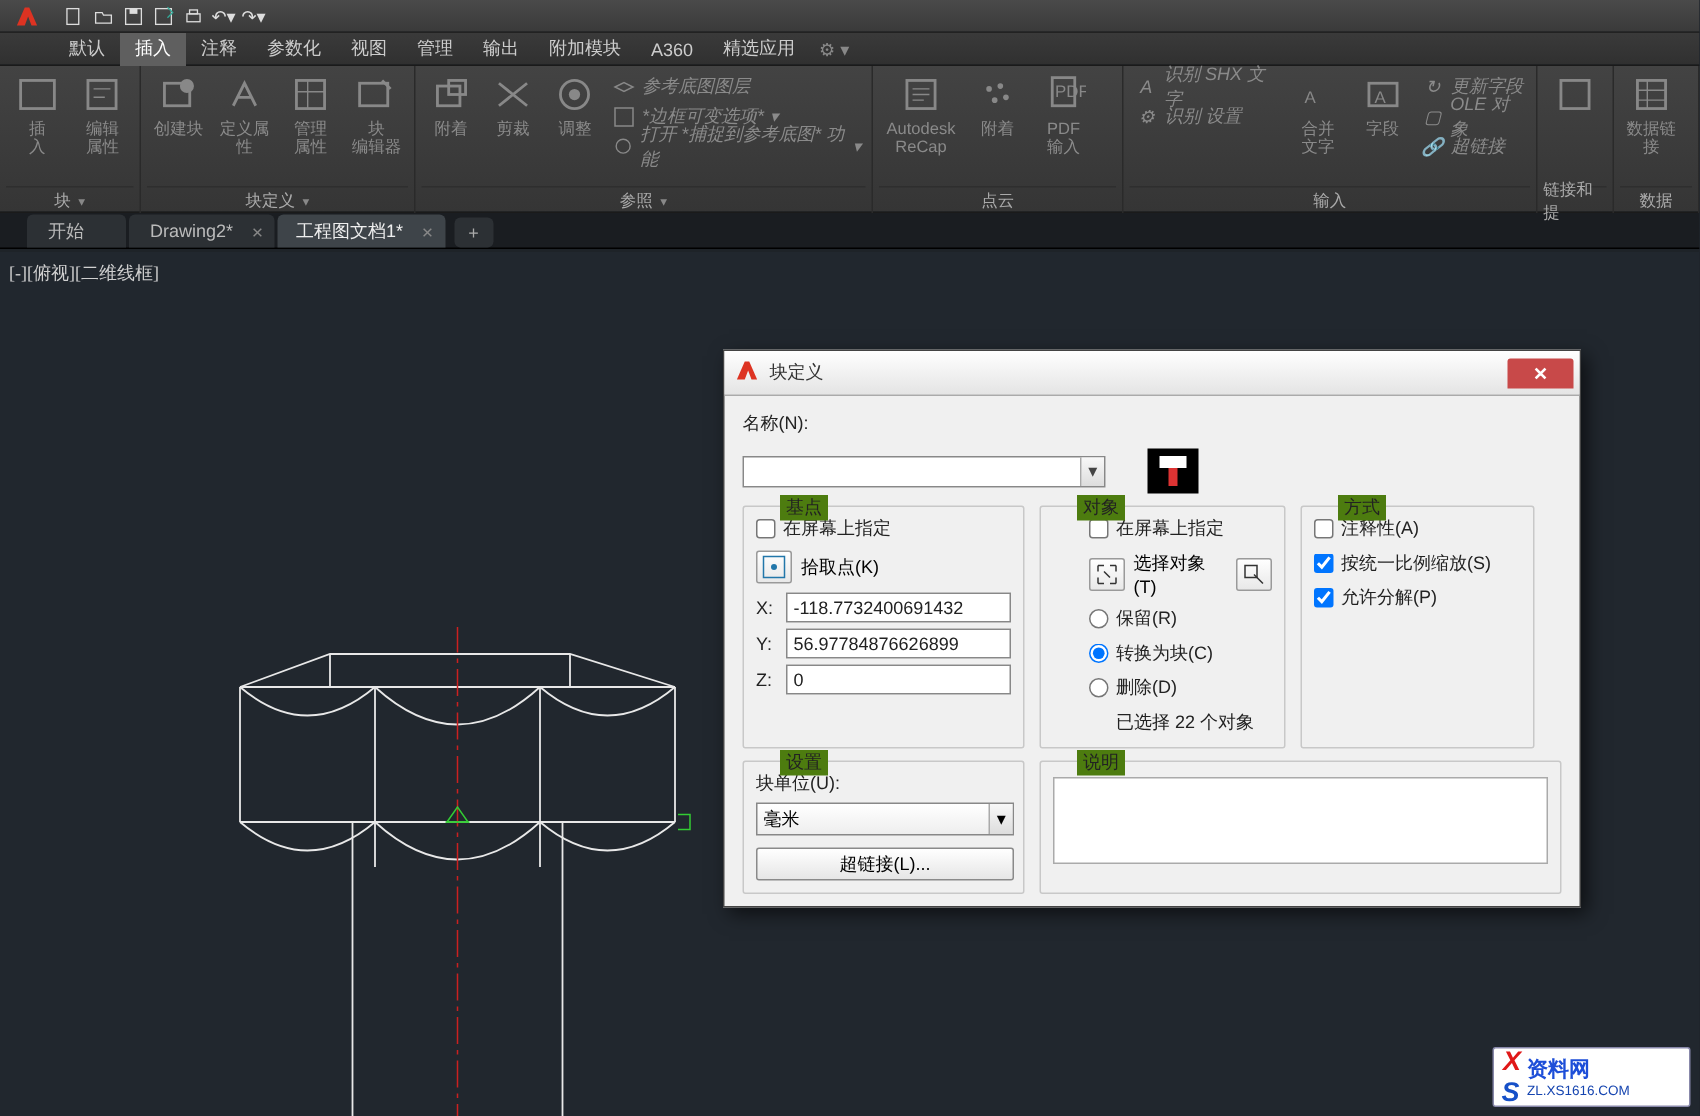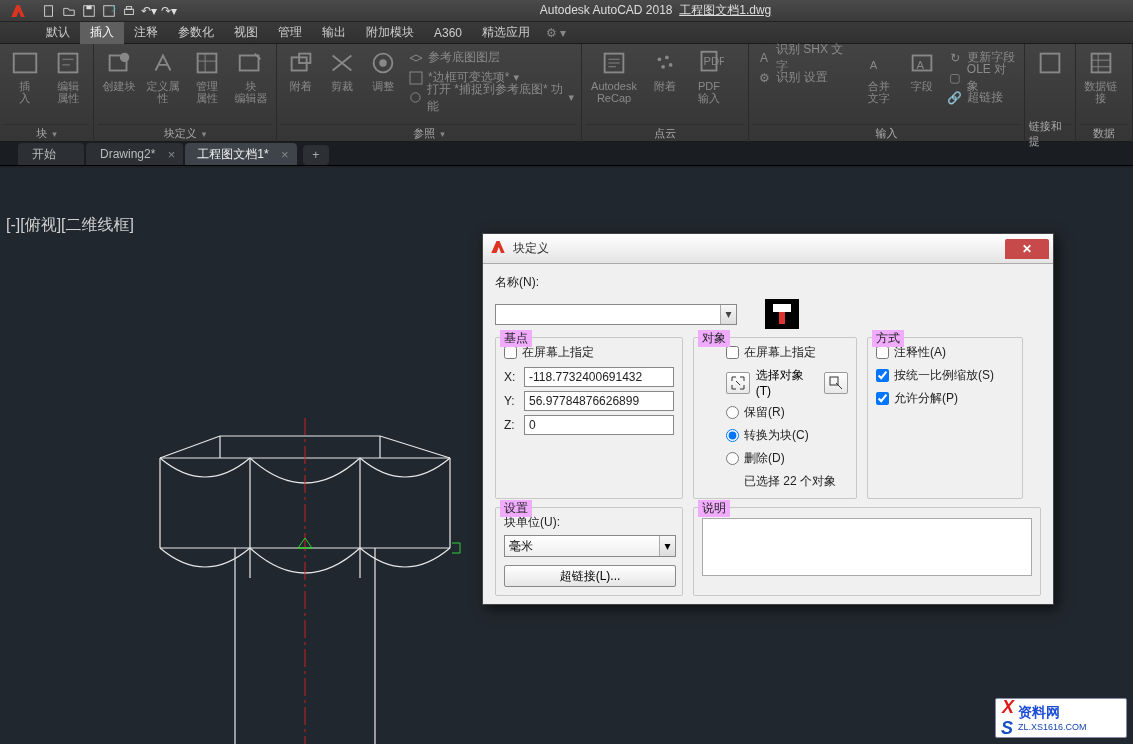--- a/index.html
+++ b/index.html
@@ -22,53 +22,53 @@
 .menu-gear { margin-left:6px; color:#888; }
 
 
 .ribbon { height:98px; background:linear-gradient(#434343,#353535); display:flex; border-bottom:1px solid #1a1a1a; }
 .ribbon-panel { display:flex; flex-direction:column; height:98px; border-right:1px solid #2a2a2a; padding:2px 4px 0 4px; }
 .rp-body { flex:1; display:flex; gap:2px; align-items:flex-start; }
 .rp-title { height:18px; color:#aaa; font-size:11px; display:flex; align-items:center; justify-content:center; gap:3px; border-top:1px solid #2e2e2e; }
 .rb-big { width:42px; display:flex; flex-direction:column; align-items:center; color:#8a8a8a; gap:2px; padding-top:2px; }
 .rb-big .ico { width:30px; height:30px; display:flex; align-items:center; justify-content:center; }
 .rb-big .lbl { font-size:11px; line-height:12px; text-align:center; }
-.rb-col { display:flex; flex-direction:column; gap:1px; padding-top:2px; }
+.rb-col { display:flex; flex-direction:column; gap:1px; padding-top:2px;font-style:italic; }
 .rb-sm { height:19px; display:flex; align-items:center; gap:4px; color:#8a8a8a; font-size:11px; padding:0 3px; }
 .rb-sm .ico-s { width:16px; height:16px; display:flex; align-items:center; justify-content:center; }
 .arrowdn::after { content:"▾"; font-size:9px; color:#888; margin-left:2px; }
 
 
 .doc-tabs { height:24px; background:#1a1d21; display:flex; align-items:flex-end; padding-left:18px; border-bottom:1px solid #000; }
 .doc-tab { height:22px; padding:0 28px 0 14px; display:flex; align-items:center; color:#bbb; background:#2c3034; border-top-left-radius:4px; border-top-right-radius:4px; margin-right:2px; position:relative; font-size:12px; }
 .doc-tab.active { background:#3e4449; color:#eee;padding-left:12px; }
 .doc-tab .close { position:absolute; right:8px; color:#888; font-size:13px; }
 .doc-add { width:26px; height:20px; background:#2c3034; border-radius:4px; display:flex; align-items:center; justify-content:center; color:#aaa; margin-left:4px; }
 
 
 .canvas { position:absolute; left:0; top:168px; right:0; bottom:0; background:#21272e; }
-.vcube { position:absolute; left:6px; top:6px; color:#d0d0d0; font-size:16px; font-family:Liberation Sans, sans-serif;margin-top:41px; }
+.vcube { position:absolute; left:6px; top:6px; color:#d0d0d0; font-size:12px; font-family:Liberation Serif, serif; }
 .bolt-svg { position:absolute; left:150px; top:250px; }
 
 
 .dialog { position:absolute; left:482px; top:233px; width:572px; height:372px; background:#f0f0f0; border:1px solid #444; box-shadow:4px 4px 12px rgba(0,0,0,0.6); display:flex; flex-direction:column; }
 .dlg-title { height:30px; background:linear-gradient(#fff,#e4e4e4); display:flex; align-items:center; padding:0 4px 0 6px; border-bottom:1px solid #aaa; }
 .dlg-title .a-ico svg { width:18px; height:18px; }
 .dlg-title-text { margin-left:6px; color:#333; }
 .dlg-close { margin-left:auto; width:44px; height:20px; background:#c84949; border-top-left-radius:2px; border-top-right-radius:2px; color:#fff; display:flex; align-items:center; justify-content:center; font-weight:bold; }
 .dlg-body { flex:1; padding:10px 12px 8px 12px; display:flex; flex-direction:column; gap:8px; }
 .row-name { display:flex; align-items:center; gap:6px; }
 .name-lbl { width:48px; color:#222; }
 .name-combo { flex:0 0 242px; height:21px; border:1px solid #888; background:#fff; display:flex; align-items:center; position:relative; }
 .name-combo .dd { position:absolute; right:0; top:0; width:16px; height:100%; border-left:1px solid #aaa; background:linear-gradient(#f8f8f8,#ddd); display:flex; align-items:center; justify-content:center; color:#444; }
 .color-ico { margin-left:22px; width:34px; height:30px; background:#000; display:flex; align-items:center; justify-content:center; }
 
 .mid-row { display:flex; gap:10px; }
 .fs { border:1px solid #c8c8c8; border-radius:2px; padding:6px 8px 8px 8px; position:relative; }
-.fs-legend { position:absolute; top:-8px; left:4px; background:#f0abfc; padding:0 4px; color:#222; }
+.fs-legend { position:absolute; top:-8px; left:24px; background:#4d7c0f; padding:0 4px; color:#222; }
 .fs1 { width:188px; }
 .fs2 { width:164px;padding-left:32px; }
 .fs3 { width:156px; }
 .chk { display:flex; align-items:center; gap:5px; color:#222; margin-bottom:6px; }
 .chk input { width:13px; height:13px; }
 .btn-row { display:flex; align-items:center; gap:6px; margin-bottom:6px; }
 .icon-btn { width:24px; height:22px; border:1px solid #9a9a9a; background:linear-gradient(#fff,#e8e8e8); display:flex; align-items:center; justify-content:center; border-radius:2px; }
 .xyz { display:flex; align-items:center; gap:6px; margin-top:4px; }
 .xyz-lbl { width:16px; color:#222; }
 .xyz-inp { width:150px; height:20px; border:1px solid #888; padding:0 4px; background:#fff; color:#222; }
@@ -135,23 +135,20 @@
       </div>
     <div class="qat-btn">
         <svg viewBox="0 0 16 16">
           <rect x="3" y="6" width="10" height="6" fill="none" stroke="#ddd"></rect>
           <rect x="5" y="3" width="6" height="3" fill="none" stroke="#ddd"></rect>
         </svg>
       </div>
     <div class="qat-btn">↶▾</div>
     <div class="qat-btn">↷▾</div>
   </div>
-  <div class="title-center">
-    <span>Autodesk AutoCAD 2018</span>&nbsp;&nbsp;<span class="title-file">工程图文档1.dwg</span>
-  </div>
 </div>
 
 <div class="menu-bar">
   <div class="menu-item">默认</div>
   <div class="menu-item active">插入</div>
   <div class="menu-item">注释</div>
   <div class="menu-item">参数化</div>
   <div class="menu-item">视图</div>
   <div class="menu-item">管理</div>
   <div class="menu-item">输出</div>
@@ -469,20 +466,29 @@
     </div>
 
     <div class="mid-row">
 
       <div class="fs fs1">
         <div class="fs-legend">基点</div>
         <label class="chk">
             <input type="checkbox" style="">
             <span>在屏幕上指定</span>
           </label>
+        <div class="btn-row">
+          <div class="icon-btn">
+              <svg width="16" height="16" viewBox="0 0 16 16">
+                <rect x="1" y="1" width="14" height="14" fill="none" stroke="#27a"></rect>
+                <circle cx="8" cy="8" r="2" fill="#27a"></circle>
+              </svg>
+            </div>
+          <span>拾取点(K)</span>
+        </div>
         <div class="xyz">
             <div class="xyz-lbl">X:</div>
             <input class="xyz-inp" value="-118.7732400691432" style="">
           </div>
         <div class="xyz">
             <div class="xyz-lbl">Y:</div>
             <input class="xyz-inp" value="56.97784876626899" style="">
           </div>
         <div class="xyz">
             <div class="xyz-lbl">Z:</div>

